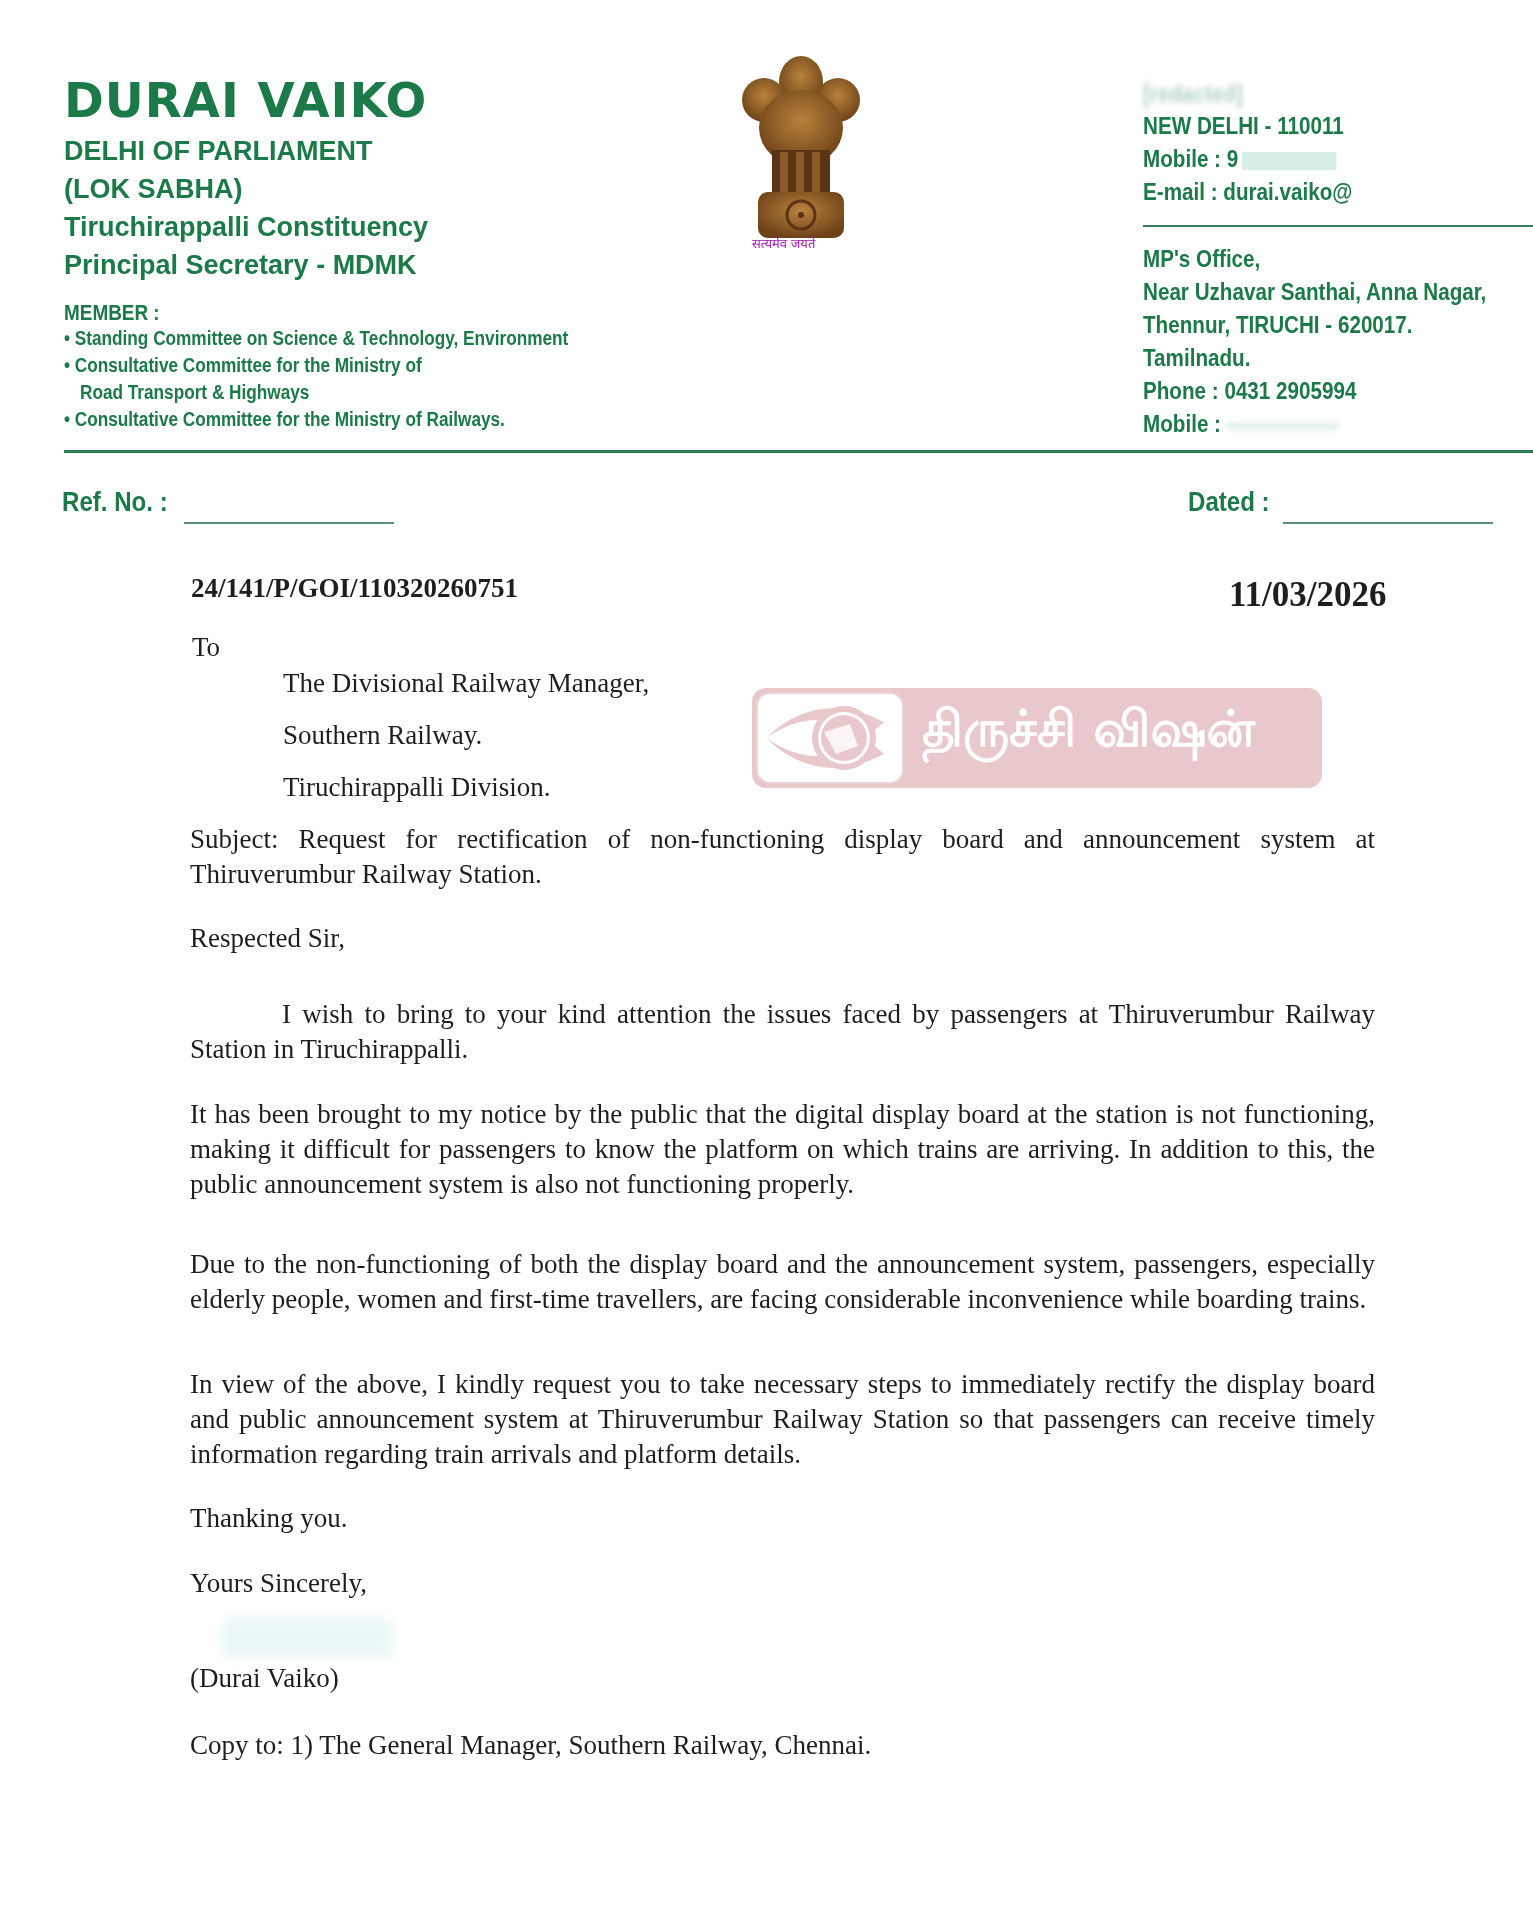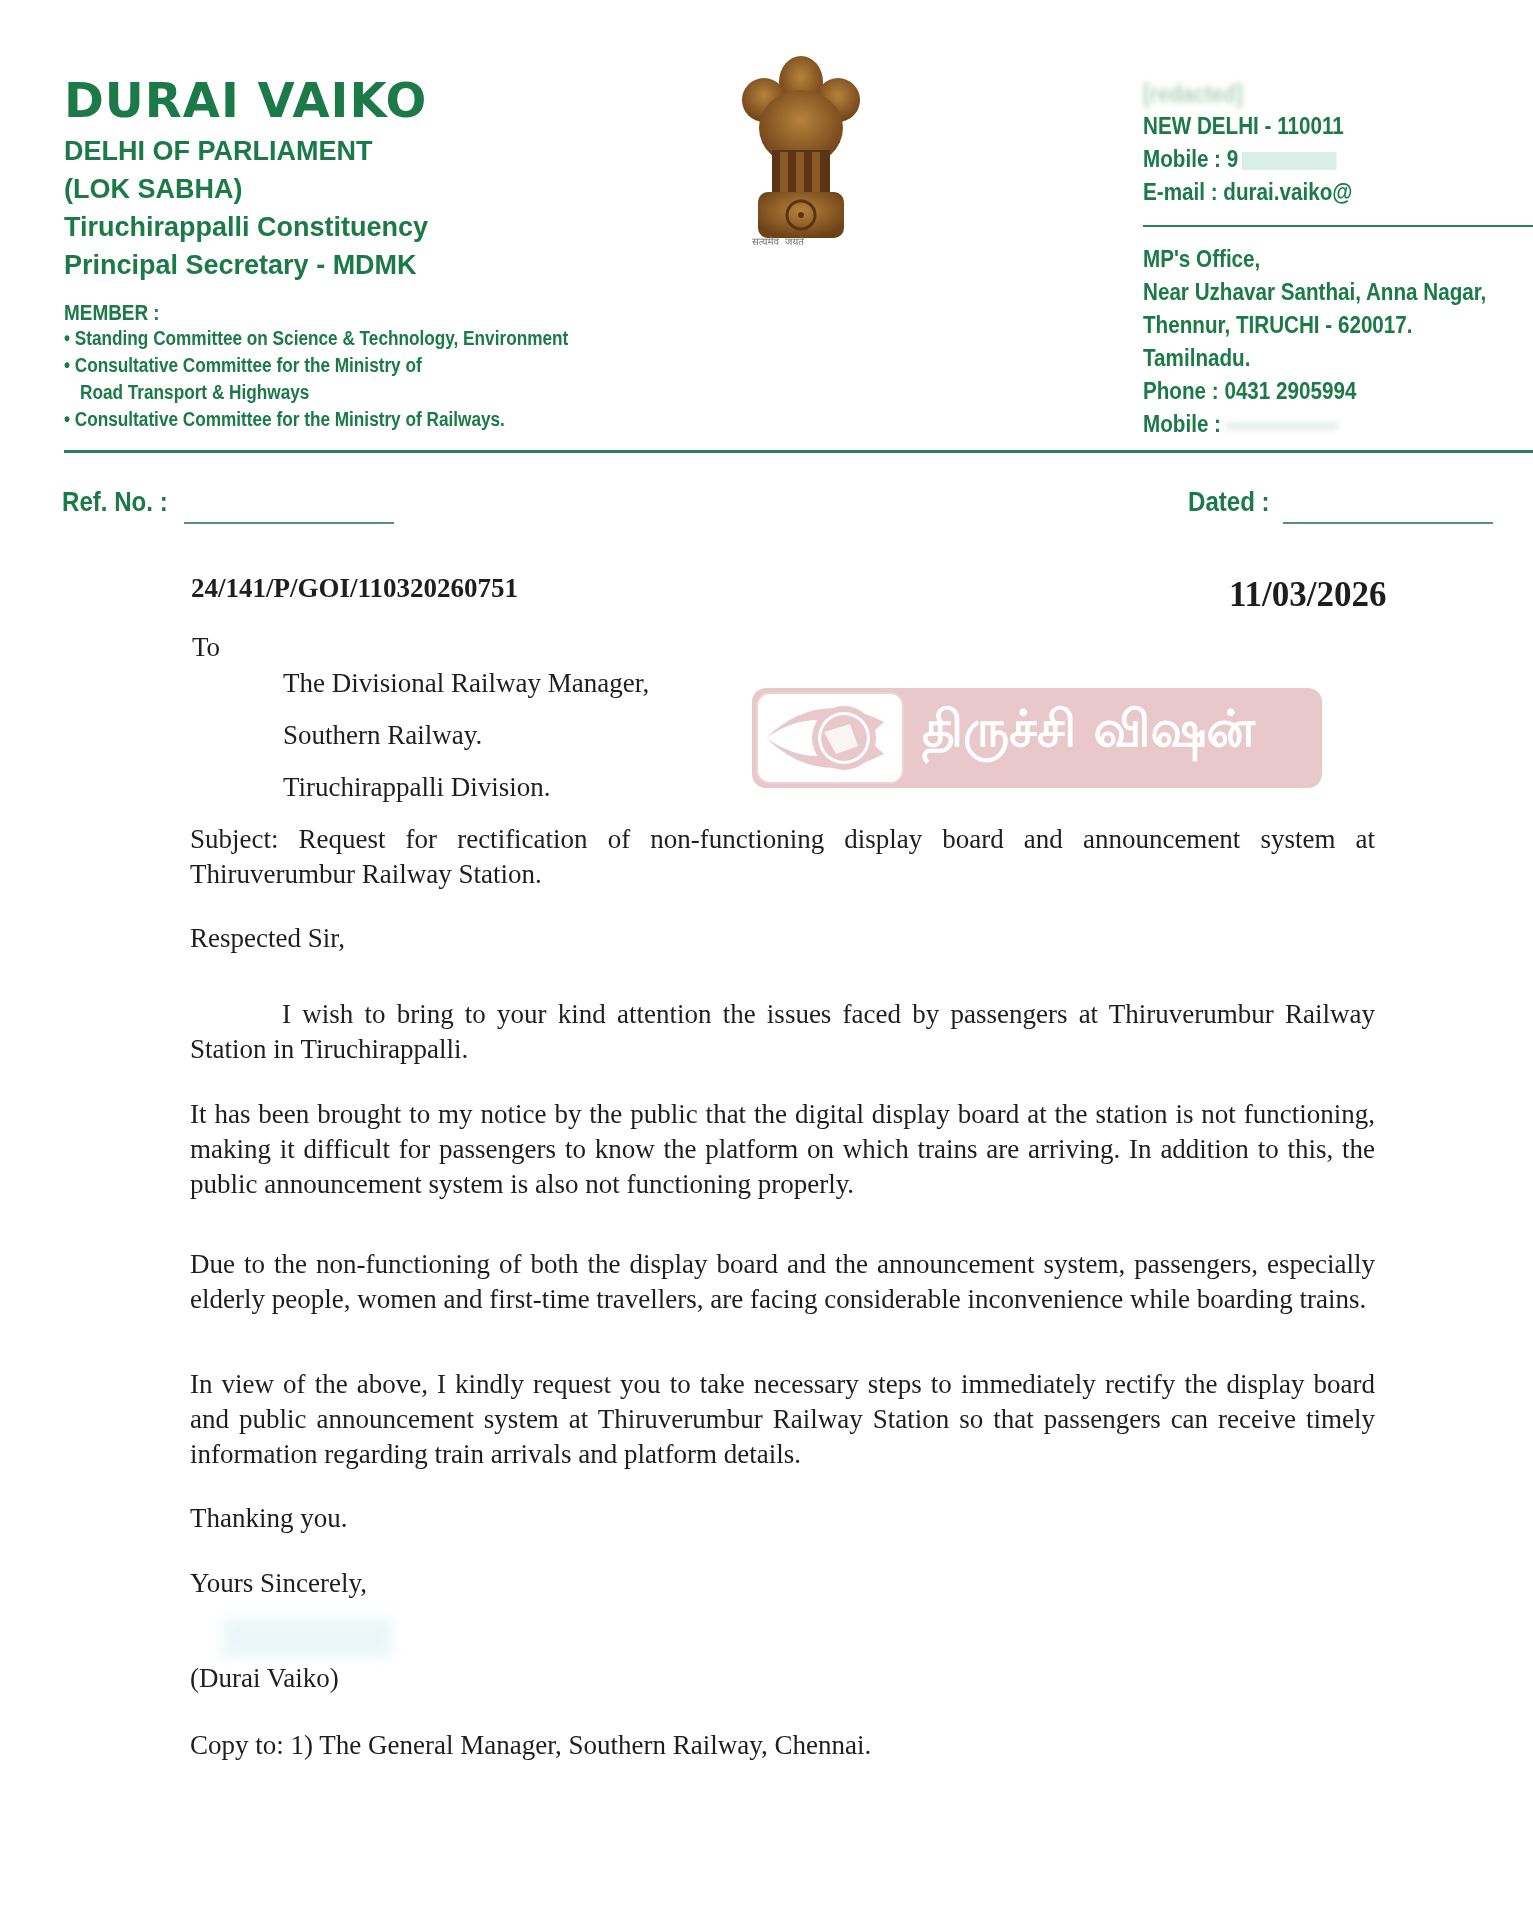--- a/index.html
+++ b/index.html
@@ -47,21 +47,21 @@
     <ellipse cx="100" cy="50" rx="22" ry="22" fill="url(#gold)"></ellipse>
     <ellipse cx="63" cy="78" rx="42" ry="38" fill="url(#gold)"></ellipse>
     <rect x="34" y="100" width="58" height="50" fill="#5a3414"></rect>
     <rect x="42" y="102" width="8" height="46" fill="#8a5a26"></rect>
     <rect x="58" y="102" width="8" height="46" fill="#8a5a26"></rect>
     <rect x="74" y="102" width="8" height="46" fill="#8a5a26"></rect>
     <rect x="20" y="142" width="86" height="46" rx="10" fill="url(#gold)"></rect>
     <circle cx="63" cy="165" r="14" fill="none" stroke="#5a3414" stroke-width="3"></circle>
     <circle cx="63" cy="165" r="3" fill="#5a3414"></circle>
   </svg>
-  <div style="position:absolute; left:14px; top:184px; font-family:Liberation Mono, monospace; font-size:10px; color:#737373;">सत्यमेव जयते</div>
+  <div style="position:absolute; left:14px; top:184px; font-family:Liberation Sans, sans-serif; font-size:13px; color:#a21caf;">सत्यमेव जयते</div>
 </div>
 
 <div class="abs green lh-right blur" style="left:1143px; top:80px;">[redacted]</div>
 <div class="abs green lh-right" style="left:1143px; top:112px;">NEW DELHI - 110011</div>
 <div class="abs green lh-right" style="left:1143px; top:145px;">
   <span>Mobile : </span><span>9</span><span style="display:inline-block; width:110px; height:18px; background:#d7efe6; vertical-align:middle; margin-left:4px;"></span>
 </div>
 <div class="abs green lh-right" style="left:1143px; top:178px;">
   <span>E-mail : </span><span>durai.vaiko@</span>
 </div>

